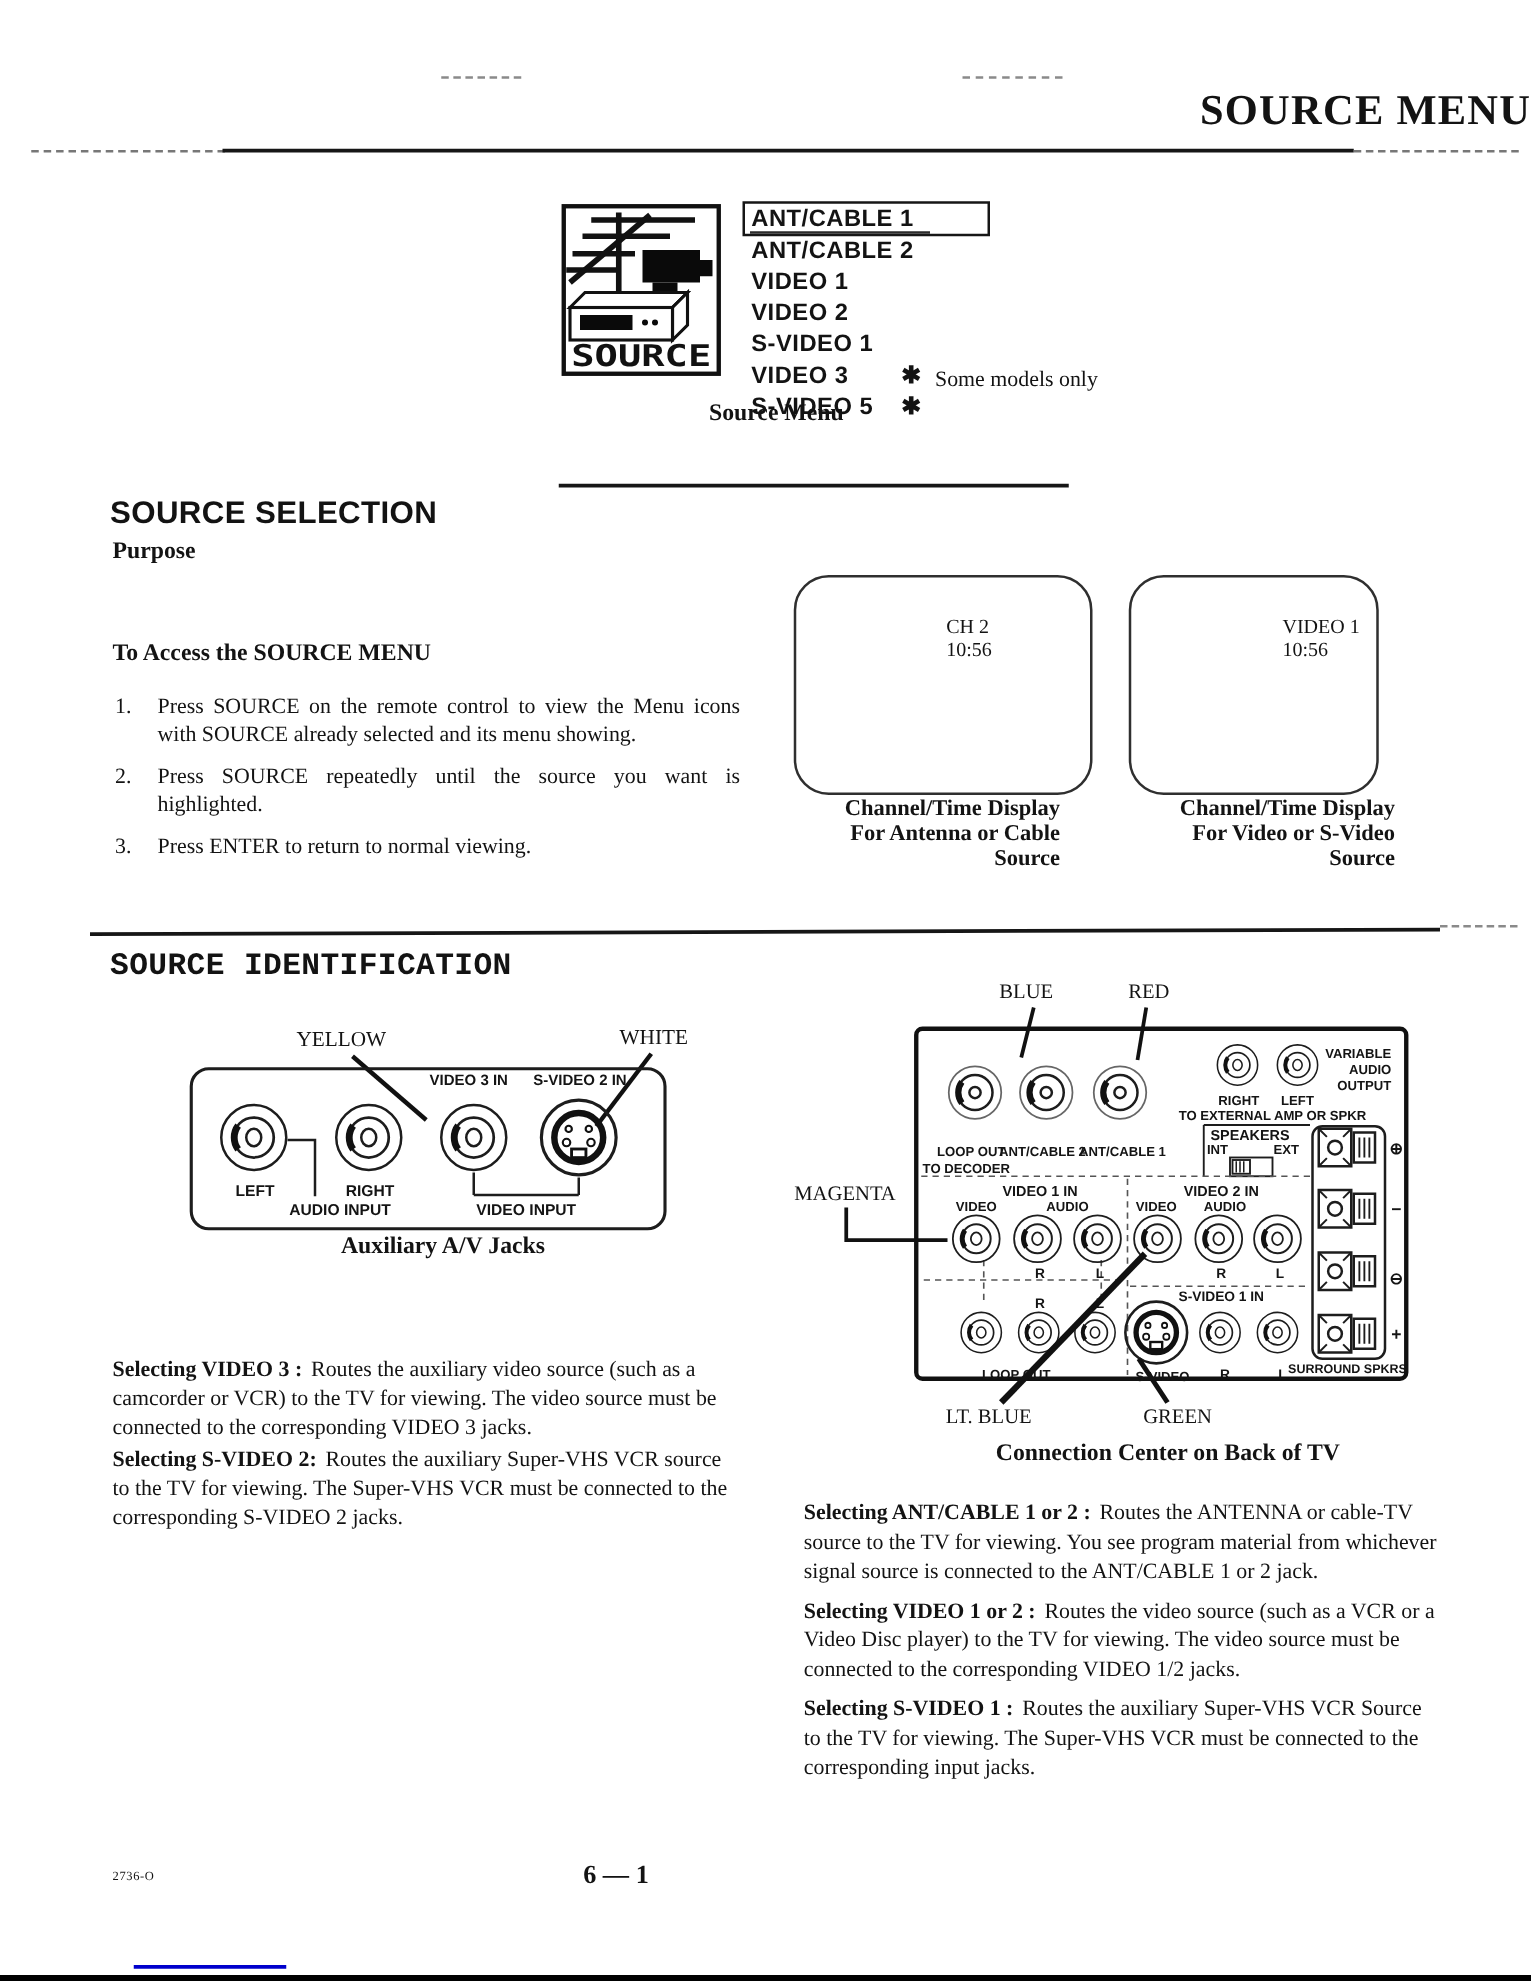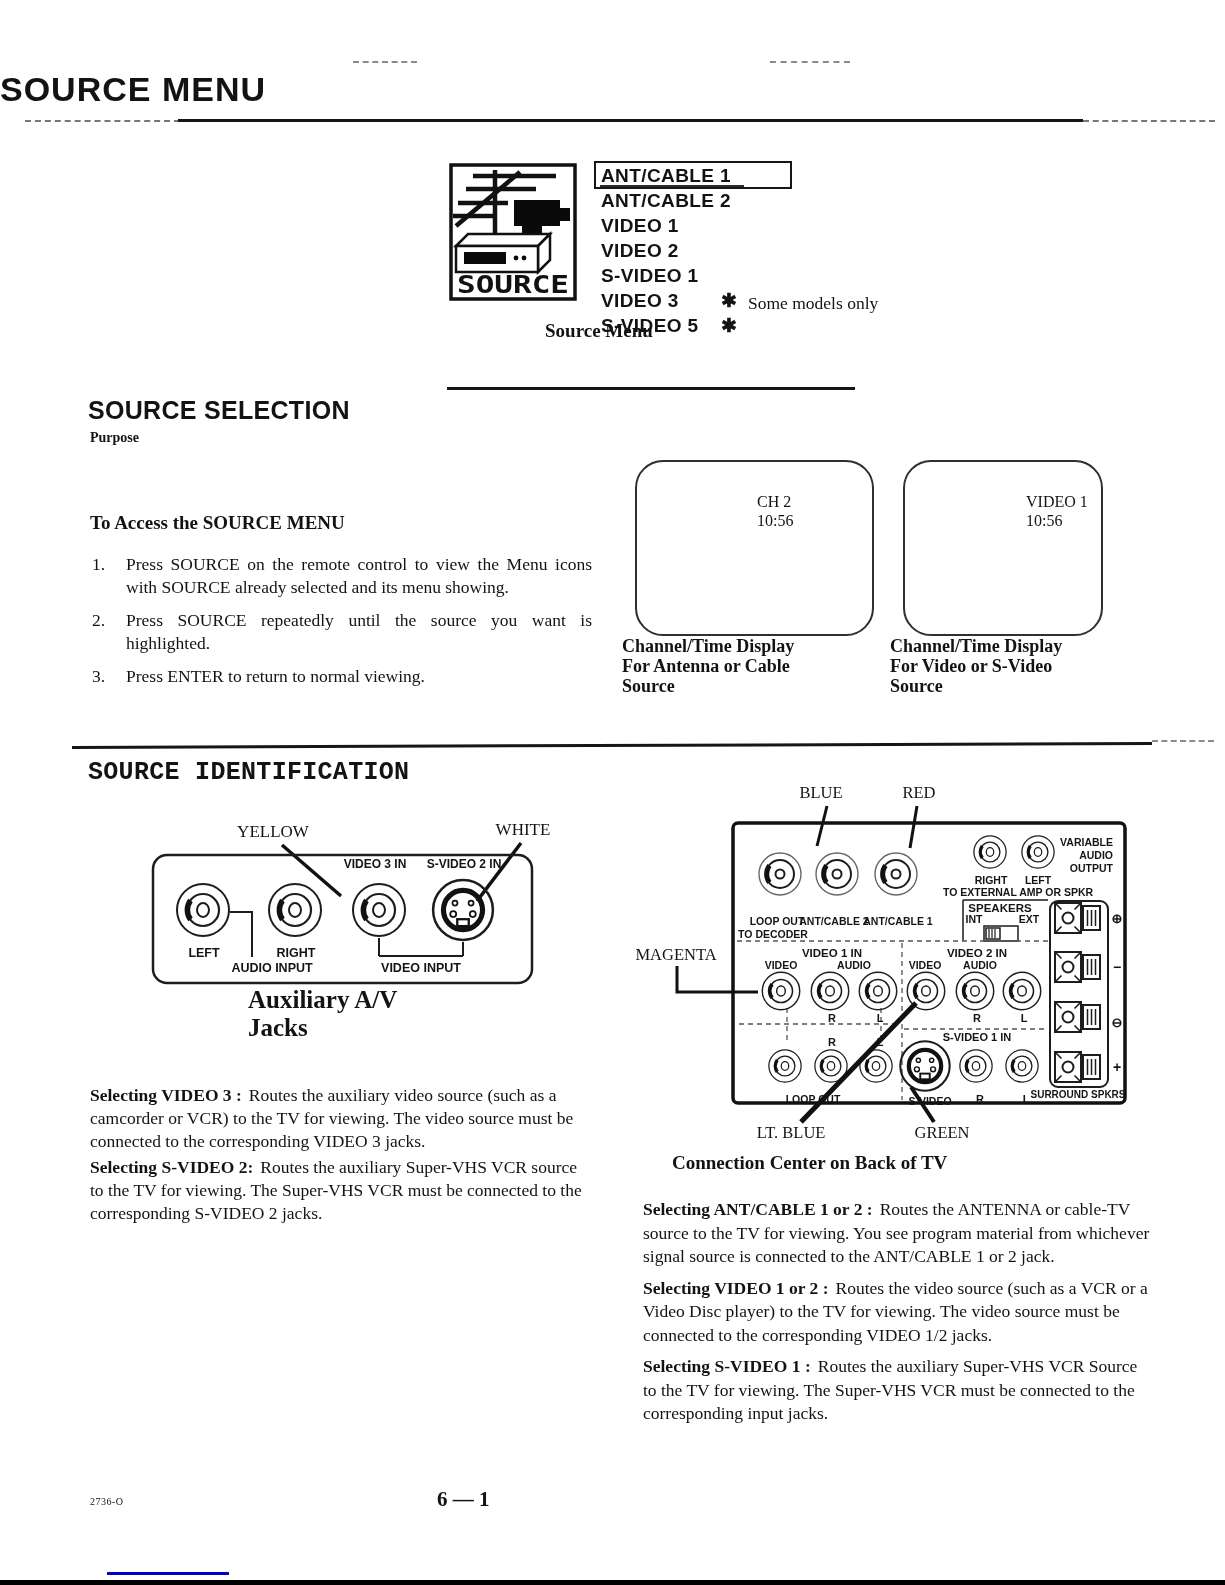--- a/index.html
+++ b/index.html
@@ -2,21 +2,21 @@
 <html><head>
 <meta charset="utf-8">
 <style>
   html,body{margin:0;padding:0;background:#fff;}
   #page{position:relative;width:1225px;height:1585px;background:#ffffff;
         font-family:"Liberation Serif",serif;color:#131313;overflow:hidden;}
   .abs{position:absolute;}
   .sans{font-family:"Liberation Sans",sans-serif;}
   .serif{font-family:"Liberation Serif",serif;}
   .b{font-weight:bold;}
-  .ctr{text-align:left;}
+  .ctr{text-align:right;font-family:Liberation Serif, serif;}
   .jst{text-align:justify;}
   .title{font-size:34px;letter-spacing:1px;}
   .h2{font-size:25px;letter-spacing:.3px;}
   .body-txt{font-size:17.5px;line-height:23px;}
   .lead{font-weight:bold;margin-right:7px;}
   p{margin:0 0 8px 0;}
   .menu-item{height:25px;line-height:25px;font-size:19px;font-weight:bold;
              letter-spacing:.4px;position:relative;white-space:nowrap;}
   .menu-ast{position:absolute;left:120px;top:0;font-size:19px;}
   .sel-box{border:2px solid #161616;}
@@ -118,21 +118,21 @@
     <div class="menu-item"><span>S-VIDEO 1</span></div>
     <div class="menu-item"><span>VIDEO 3</span><span class="menu-ast">✱</span></div>
     <div class="menu-item"><span>S-VIDEO 5</span><span class="menu-ast">✱</span></div>
   </div>
   <div class="abs serif" style="left:748px;top:293px;font-size:17.5px;">Some models only</div>
   <div class="abs serif b ctr" style="left:545px;top:320px;width:130px;font-size:19px;">Source Menu</div>
 
   <div class="abs rule-solid" style="left:447px;top:387px;width:408px;height:2.5px;"></div>
 
   <div class="abs sans b h2" style="left:88px;top:396px;">SOURCE SELECTION</div>
-  <div class="abs serif b" style="left:90px;top:430px;font-size:14px;">Purpose</div>
+  <div class="abs serif b" style="left:90px;top:430px;font-size:19px;">Purpose</div>
   <div class="abs serif b" style="left:90px;top:512px;font-size:19px;">To Access the SOURCE MENU</div>
 
   <div class="abs serif body-txt" style="left:92px;top:553px;width:500px;">
     <div class="step">
       <div class="step-num">1.</div>
       <div class="step-txt jst">Press SOURCE on the remote control to view the Menu icons with SOURCE already selected and its menu showing.</div>
     </div>
     <div class="step">
       <div class="step-num">2.</div>
       <div class="step-txt jst">Press SOURCE repeatedly until the source you want is highlighted.</div>
@@ -183,21 +183,21 @@
     <use href="#rca" transform="translate(295,910)"></use>
     <use href="#rca" transform="translate(379,910)"></use>
     <use href="#svid" transform="translate(463,910) scale(1.15)"></use>
     <text class="svg-lbl" x="204" y="957" text-anchor="middle" font-size="12.5">LEFT</text>
     <text class="svg-lbl" x="296" y="957" text-anchor="middle" font-size="12.5">RIGHT</text>
     <polyline points="230,912 252,912 252,957" fill="none" stroke="#1d1d1d" stroke-width="2"></polyline>
     <path d="M379 938 V956 M463 942 V956 M379 956 H463" fill="none" stroke="#1d1d1d" stroke-width="2"></path>
     <text class="svg-lbl" x="272" y="972" text-anchor="middle" font-size="12.5">AUDIO INPUT</text>
     <text class="svg-lbl" x="421" y="972" text-anchor="middle" font-size="12.5">VIDEO INPUT</text>
   </svg>
-  <div class="abs serif b ctr" style="left:248px;top:986px;width:200px;font-size:25px;">Auxiliary A/V Jacks</div>
+  <div class="abs serif b ctr" style="left:236px;top:986px;width:200px;font-size:19px;">Auxiliary A/V Jacks</div>
 
   <div class="abs serif body-txt" style="left:90px;top:1084px;width:497px;">
     <p style="margin-bottom:3px;"><b class="lead">Selecting VIDEO 3 :</b><span>Routes the auxiliary video source (such as a camcorder or VCR) to the TV for viewing.  The video source must be connected to the corresponding VIDEO 3 jacks.</span></p>
     <p><b class="lead">Selecting S-VIDEO 2:</b><span>Routes the auxiliary Super-VHS VCR source to the TV for viewing. The Super-VHS VCR must be connected to the corresponding S-VIDEO 2 jacks.</span></p>
   </div>
 
   <svg class="abs" style="left:620px;top:770px;" width="520" height="375" viewBox="620 770 520 375">
     <text class="svg-color" x="821" y="798" text-anchor="middle" font-size="16.5">BLUE</text>
     <text class="svg-color" x="919" y="798" text-anchor="middle" font-size="16.5">RED</text>
     <line x1="827" y1="806" x2="817" y2="846" stroke="#111" stroke-width="3"></line>

